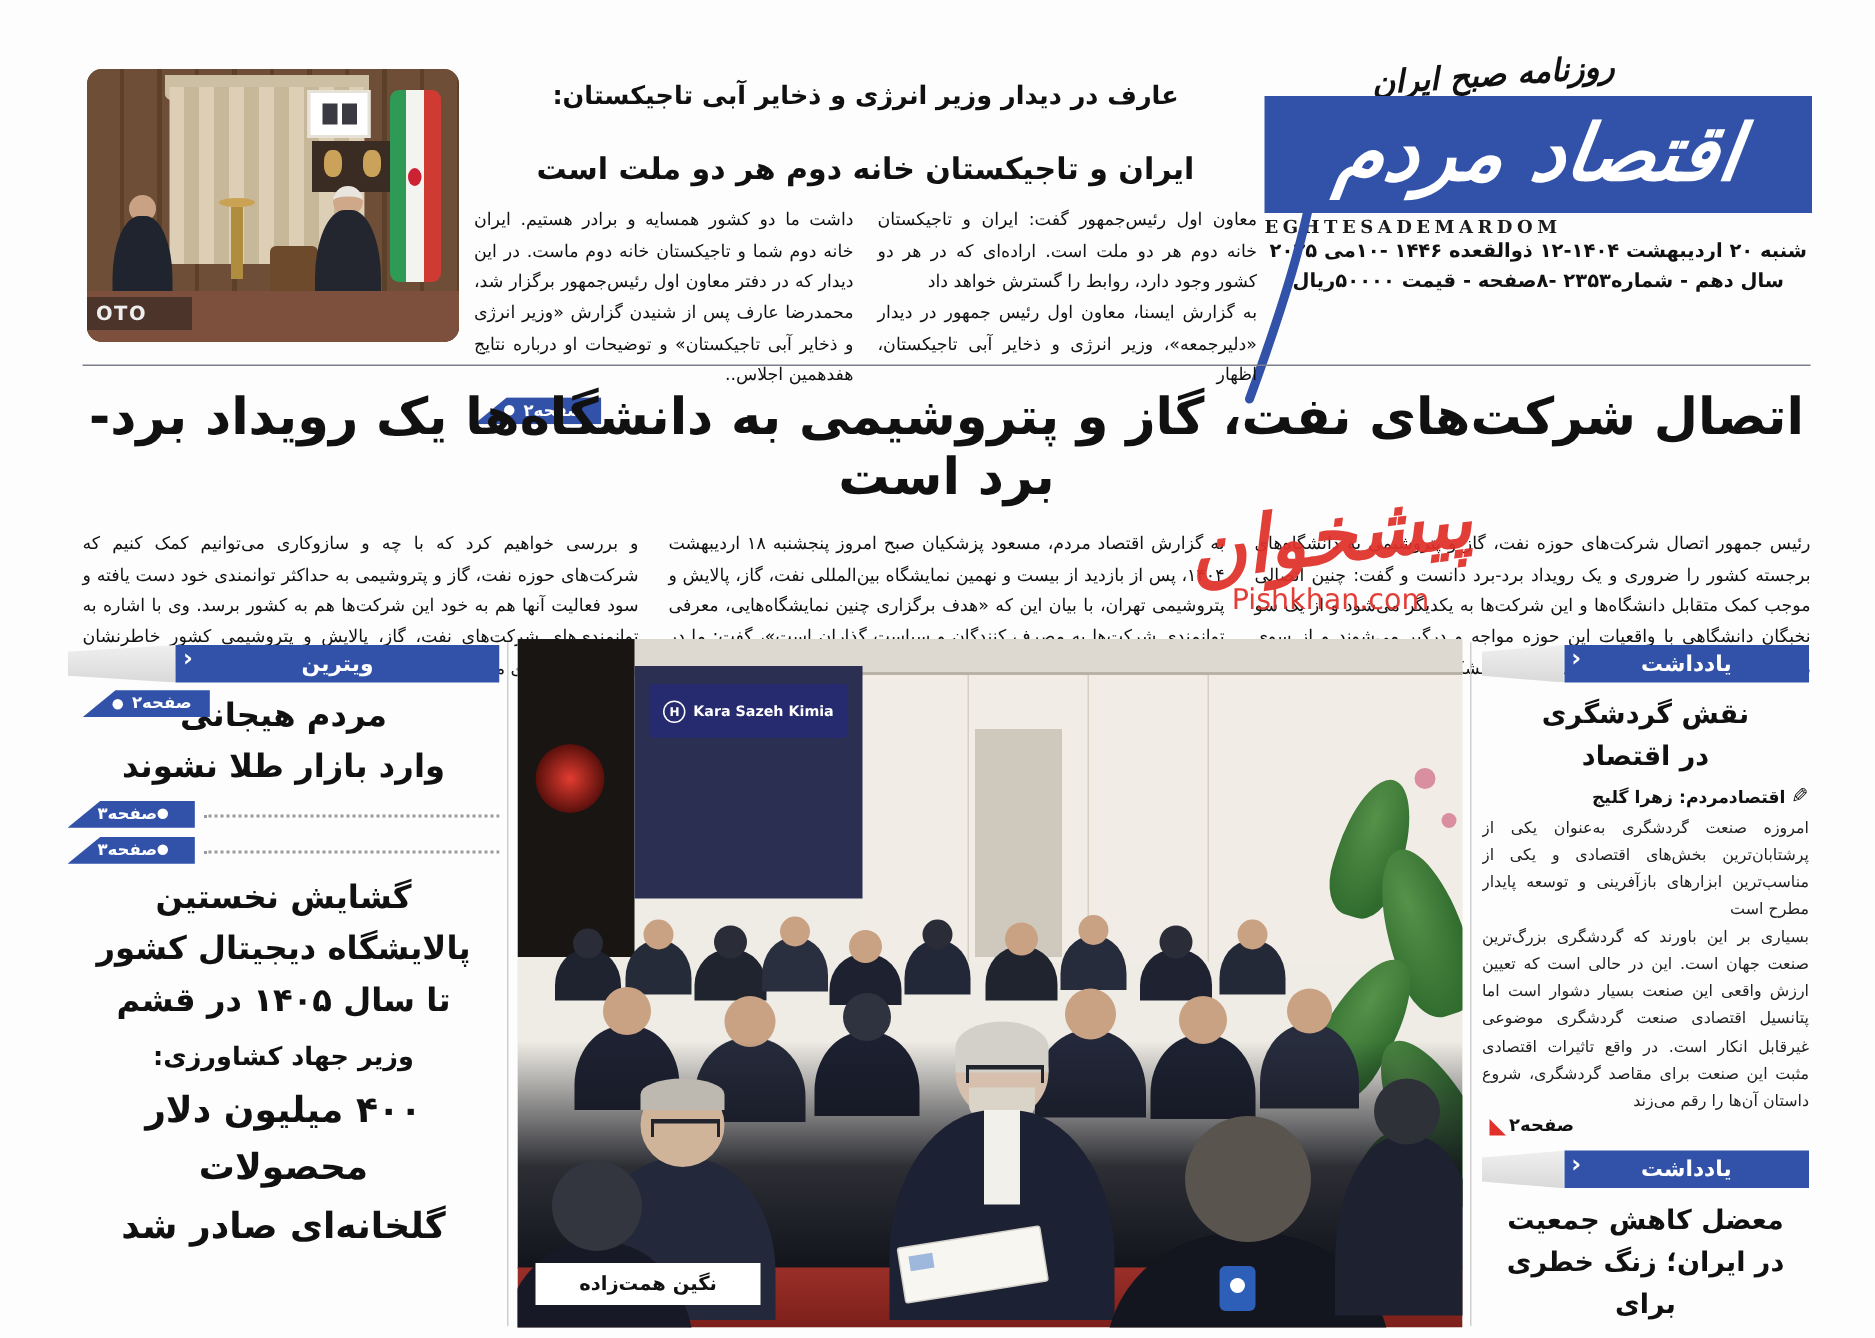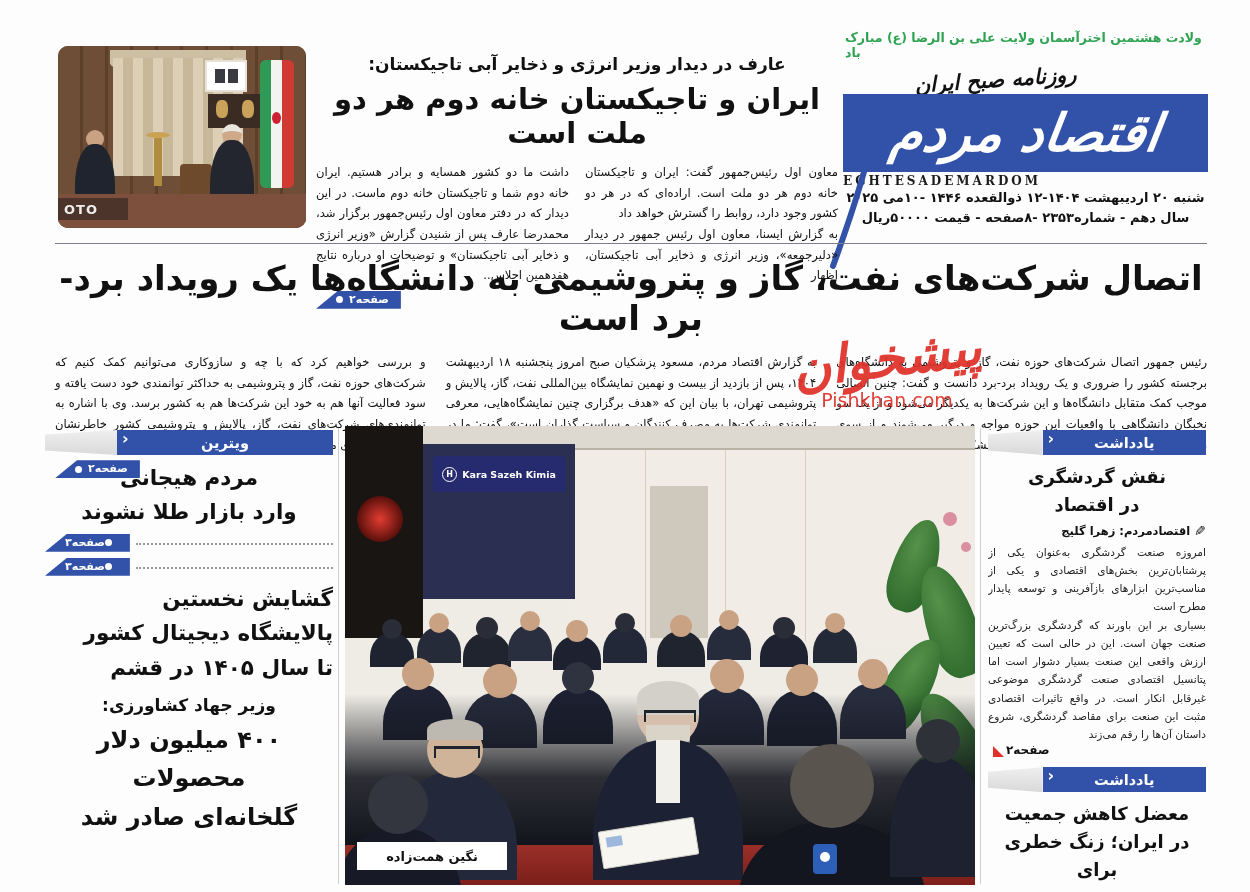--- a/index.html
+++ b/index.html
@@ -21,21 +21,21 @@
   .logo-en{font-family:"DejaVu Serif",serif;font-size:12px;letter-spacing:3px;text-align:left;
            color:#1c1c1c;margin-top:2px;font-weight:bold;}
   .dateline,.issueline{text-align:center;font-size:13px;font-weight:bold;line-height:1.55;}
   .swoosh{position:absolute;left:-14px;top:66px;}
   
   .top-story{position:absolute;top:38px;left:58px;width:780px;height:200px;}
   .tp{position:absolute;left:0;top:8px;width:248px;height:182px;border-radius:10px;overflow:hidden;
       direction:ltr;background:#6e4e36;}
   .ts-text{position:absolute;left:258px;top:0;width:522px;height:200px;}
   .ts-kicker{font-size:17px;font-weight:bold;text-align:center;margin-top:16px;}
-  .ts-headline{font-size:29px;font-weight:bold;text-align:center;margin-top:8px;letter-spacing:-0.5px;}
+  .ts-headline{font-size:20px;font-weight:bold;text-align:center;margin-top:26px;letter-spacing:-0.5px;}
   .ts-cols{display:flex;gap:16px;margin-top:12px;}
   .ts-cols .col{flex:1;font-size:11.6px;line-height:1.78;}
   
   .ribbon{display:flex;direction:ltr;height:25px;}
   .ribbon-tail{width:25%;background:linear-gradient(180deg,#efefef,#d9d9d9);
                clip-path:polygon(0 18%,100% 0,100% 100%,0 82%);}
   .ribbon-bar{flex:1;background:#3152a8;color:#fff;display:flex;align-items:center;
               justify-content:center;font-weight:bold;font-size:14.5px;position:relative;}
   .chev{position:absolute;left:5px;font-size:16px;font-weight:bold;line-height:1;top:1px;}
   .page-badge{display:inline-block;background:#3152a8;color:#fff;font-size:11px;font-weight:bold;
@@ -136,21 +136,20 @@
            background:radial-gradient(circle 3px at 10px 10px,#caa 10%,transparent 11%) 0 0/26px 16px,#7d4f3d;}
   .tp .wm{position:absolute;left:0;bottom:8px;width:64px;height:22px;background:rgba(20,20,20,.45);
           color:#eee;font-size:13px;font-weight:bold;display:flex;align-items:center;padding-left:6px;letter-spacing:1px;}
 </style>
 </head>
 <body>
 
 <div class="page">
 
   <div class="masthead">
-    <div class="blessing">ولادت هشتمین اخترآسمان ولایت علی بن الرضا (ع) مبارک باد</div>
     <div class="tagline">روزنامه صبح ایران</div>
     <div class="logo-box">
       <span class="logo-fa">اقتصاد مردم</span>
     </div>
     <div class="logo-en">EGHTESADEMARDOM</div>
     <div class="dateline">شنبه ۲۰ اردیبهشت ۱۴۰۴-۱۲ ذوالقعده ۱۴۴۶ -۱۰می ۲۰۲۵</div>
     <div class="issueline">سال دهم - شماره۲۳۵۳ -۸صفحه - قیمت ۵۰۰۰۰ریال</div>
     <svg class="swoosh" width="54" height="175" viewBox="0 0 54 175">
       <path d="M50 4 C 44 55, 24 115, 4 170" stroke="#3152a8" stroke-width="6" fill="none" stroke-linecap="round"></path>
     </svg>
@@ -238,21 +237,21 @@
     </div>
 
     <div>
       <div class="sep">
           <span class="page-badge"><span>صفحه۳</span><span class="badge-dot"></span></span>
           <span class="dots"></span>
         </div>
     </div>
 
     <div>
-      <div class="v-title jtext" style="text-align:right">گشایش نخستین
+      <div class="v-title jtext" style="text-align:center">گشایش نخستین
 پالایشگاه دیجیتال کشور
 تا سال ۱۴۰۵ در قشم</div>
     </div>
 
     <div>
       <div class="v-kicker">وزیر جهاد کشاورزی:</div>
       <div class="v-title big jtext" style="text-align:center">۴۰۰ میلیون دلار محصولات
 گلخانه‌ای صادر شد</div>
 
     </div>

